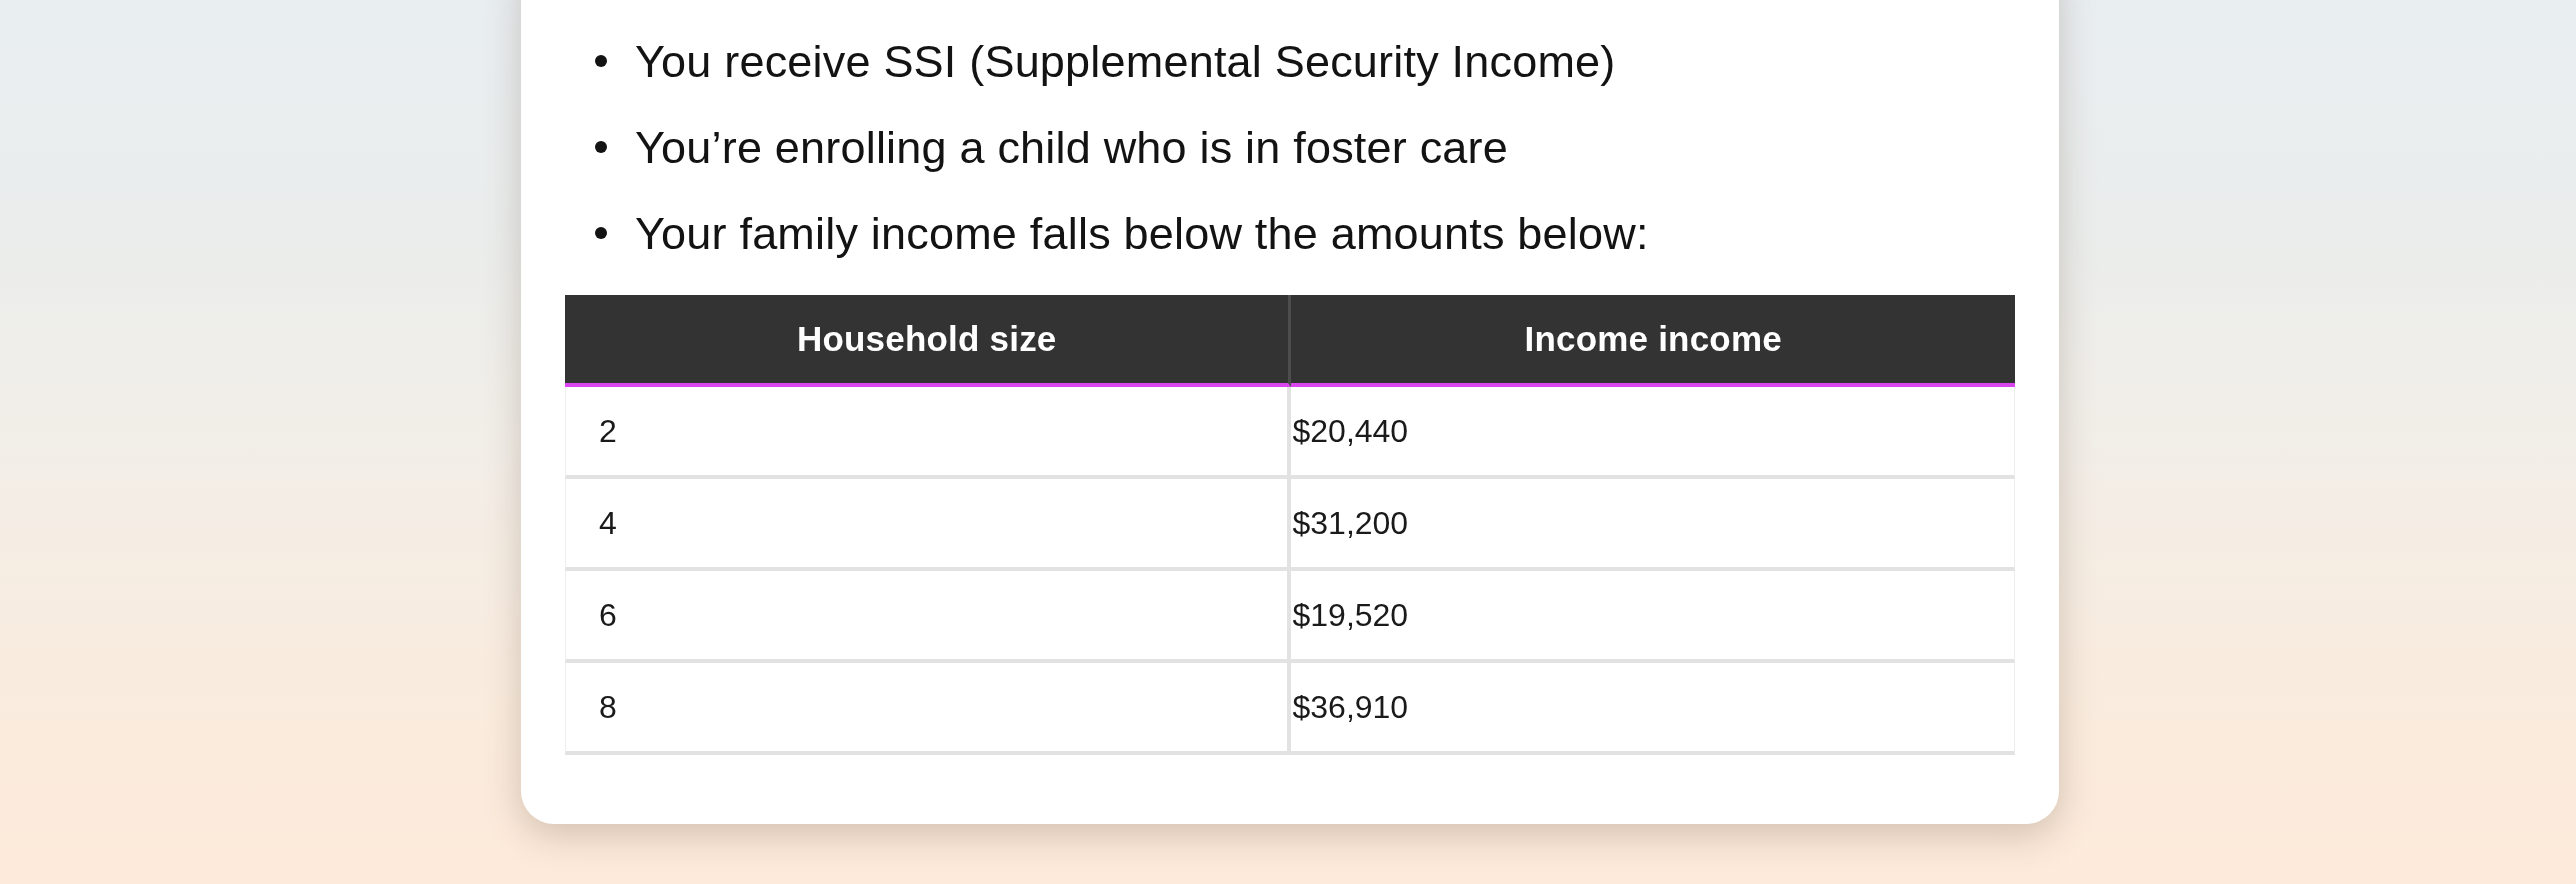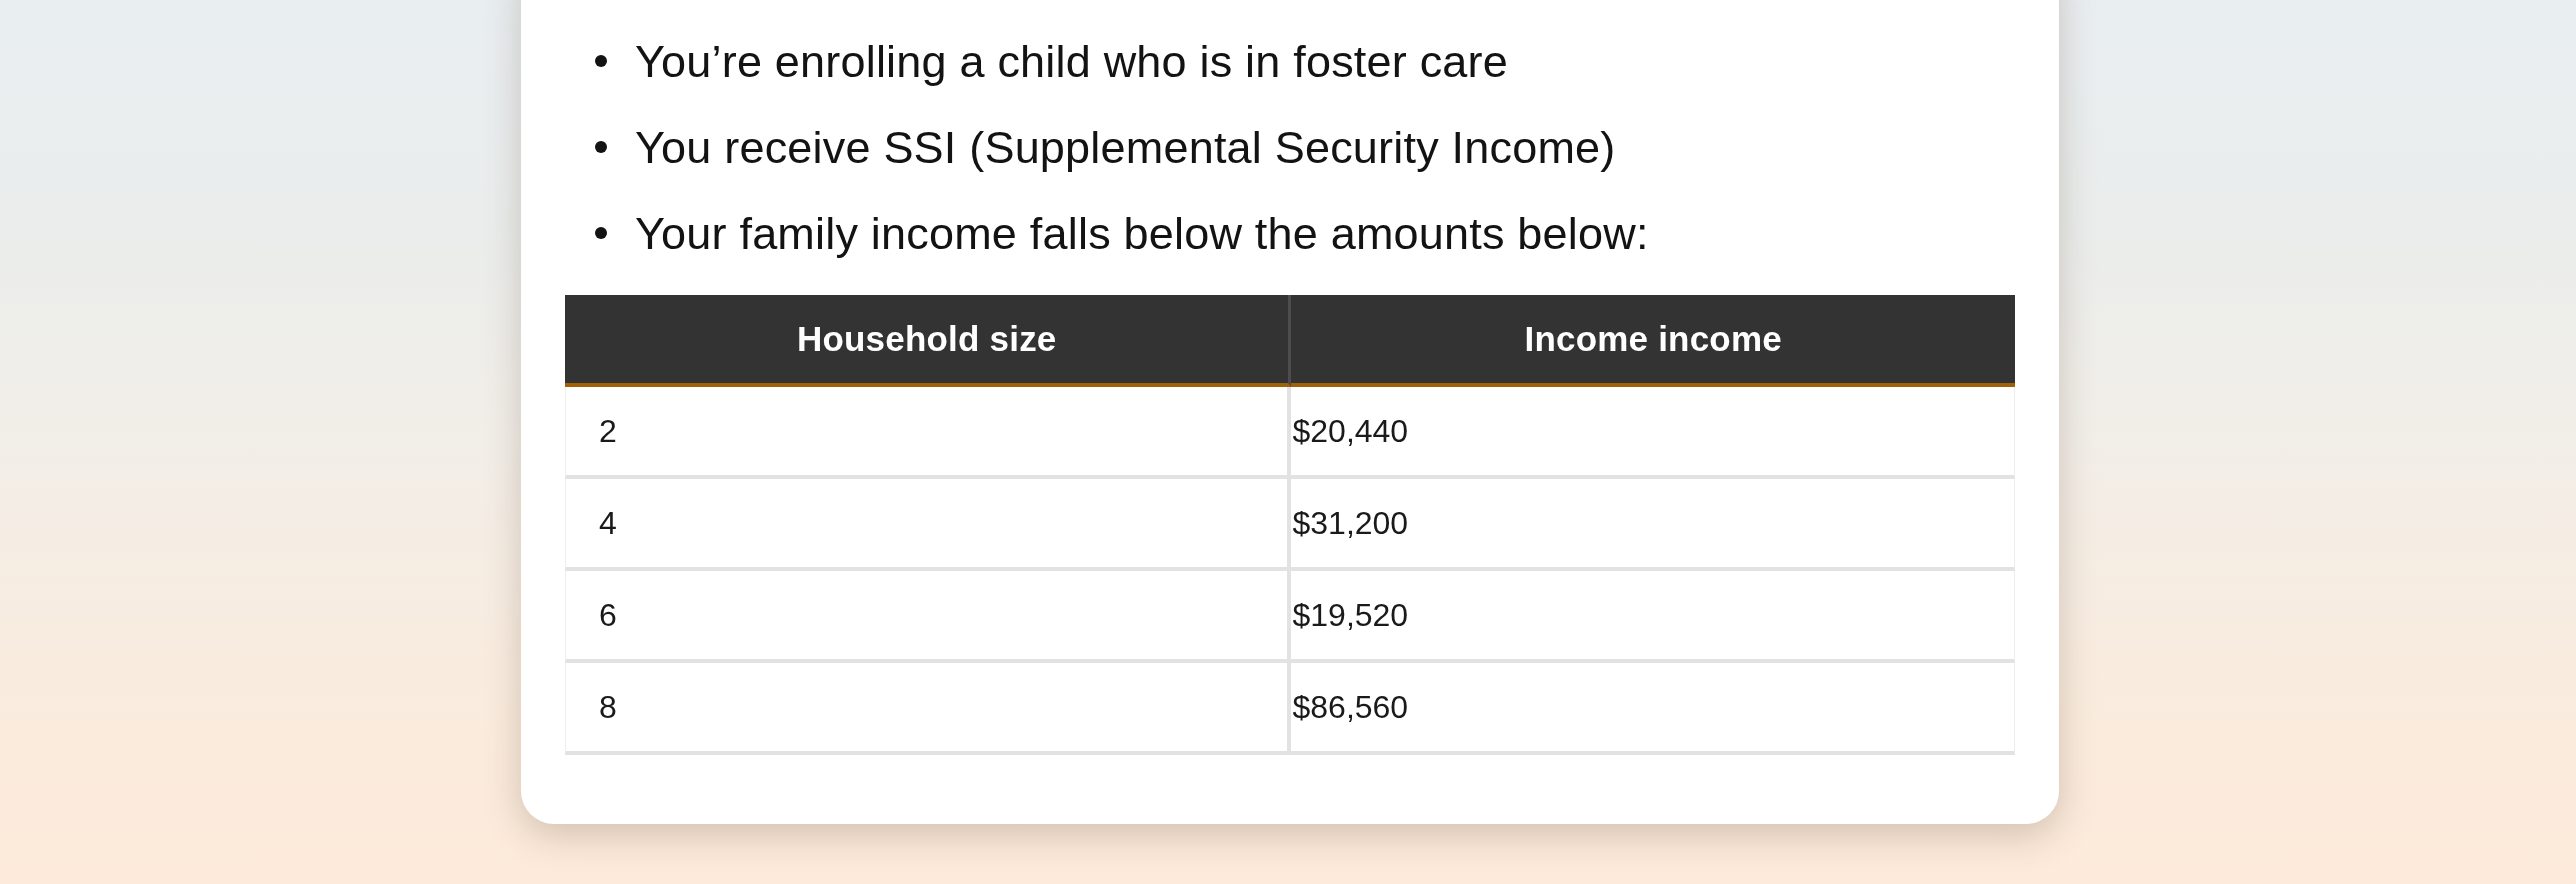--- a/index.html
+++ b/index.html
@@ -63,21 +63,21 @@
   }
   table.income th {
     width: 50%;
     height: 86px;
     background: #333333;
     color: #ffffff;
     font-size: 35px;
     font-weight: bold;
     text-align: center;
     vertical-align: middle;
-    border-bottom: 4px solid #a16207;
+    border-bottom: 4px solid #d946ef;
     letter-spacing: 0.2px;
   }
   table.income th.col-size {
     border-right: 3.2px solid #4d4d4d;
   }
   table.income td {
     height: 86px;
     background: #ffffff;
     font-size: 32px;
     color: #1a1a1a;
@@ -97,25 +97,25 @@
 </style>
 </head>
 <body>
 
 <div class="page">
   <div class="card">
 
     <ul class="bullets">
       <li>
         <span class="dot"></span>
-        <span>You’re enrolling a child who is in foster care</span>
+        <span>You receive SSI (Supplemental Security Income)</span>
       </li>
       <li>
         <span class="dot"></span>
-        <span>You receive SSI (Supplemental Security Income)</span>
+        <span>You’re enrolling a child who is in foster care</span>
       </li>
       <li>
         <span class="dot"></span>
         <span>Your family income falls below the amounts below:</span>
       </li>
     </ul>
 
     <table class="income">
       <thead>
         <tr>
@@ -131,20 +131,20 @@
         <tr>
           <td class="size">4</td>
           <td class="income-val">$31,200</td>
         </tr>
         <tr>
           <td class="size">6</td>
           <td class="income-val">$19,520</td>
         </tr>
         <tr>
           <td class="size">8</td>
-          <td class="income-val">$86,560</td>
+          <td class="income-val">$36,910</td>
         </tr>
       </tbody>
     </table>
 
   </div>
 </div>
 
 
 </body></html>

